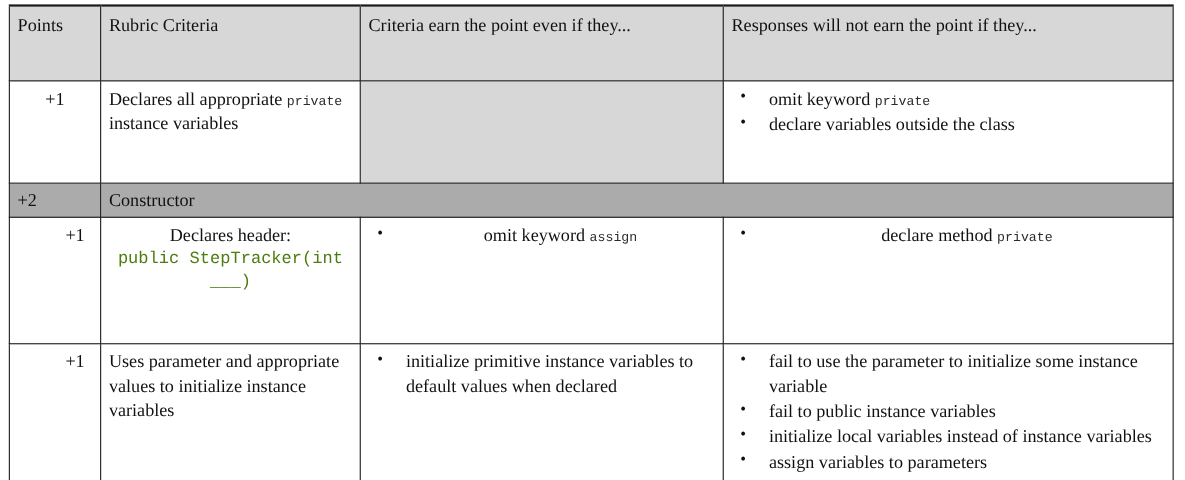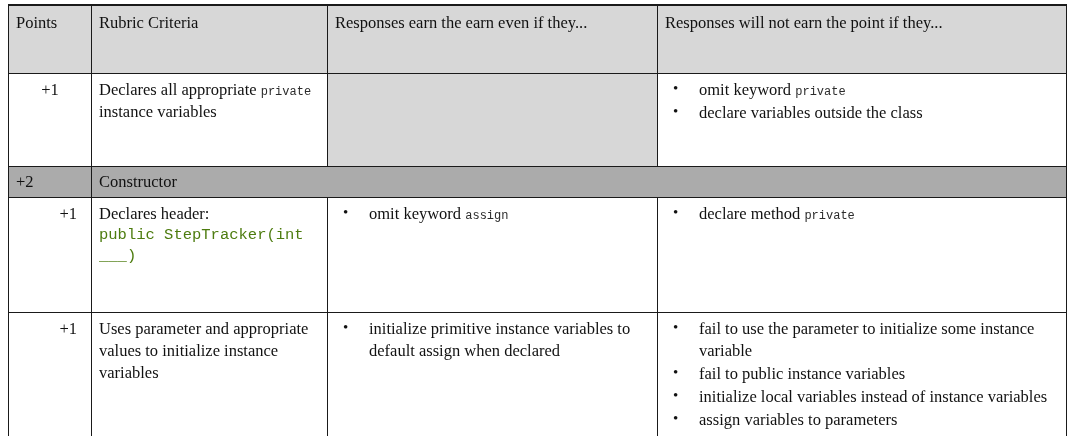--- a/index.html
+++ b/index.html
@@ -112,39 +112,39 @@
     font-size: 15.5px;
     color: #4d7c0f;
     display: block;
     line-height: 1.36;
     word-break: break-word;
   }
   .lead { display: block; }
 
   
   tr.r-vars    > td { height: 80px; }
-  tr.r-header  > td { height: 102px; }
+  tr.r-header  > td { height: 102px; text-align: center; }
   tr.r-params  > td { height: 150px; }
 </style>
 </head>
 <body>
 
 <div id="rubric-wrap">
   <table class="rubric">
     <colgroup>
       <col class="c-points">
       <col class="c-criteria">
       <col class="c-earn">
       <col class="c-notearn">
     </colgroup>
     <thead>
       <tr class="header-row">
         <th class="th-points">Points</th>
         <th>Rubric Criteria</th>
-        <th>Responses earn the earn even if they...</th>
+        <th>Criteria earn the point even if they...</th>
         <th>Responses will not earn the point if they...</th>
       </tr>
     </thead>
     <tbody>
 
       <tr class="r-vars">
         <td class="points center">+1</td>
         <td class="criteria">
           <span>Declares all appropriate </span><span class="code">private</span><span> instance variables</span>
         </td>
@@ -178,21 +178,21 @@
             <li><span>declare method </span><span class="code">private</span></li>
           </ul>
         </td>
       </tr>
 
       <tr class="r-params">
         <td class="points right">+1</td>
         <td class="criteria">Uses parameter and appropriate values to initialize instance variables</td>
         <td>
           <ul class="bullets">
-            <li><span>initialize primitive instance variables to default assign when declared</span></li>
+            <li><span>initialize primitive instance variables to default values when declared</span></li>
           </ul>
         </td>
         <td>
           <ul class="bullets">
             <li><span>fail to use the parameter to initialize some instance variable</span></li>
             <li><span>fail to public instance variables</span></li>
             <li><span>initialize local variables instead of instance variables</span></li>
             <li><span>assign variables to parameters</span></li>
           </ul>
         </td>

